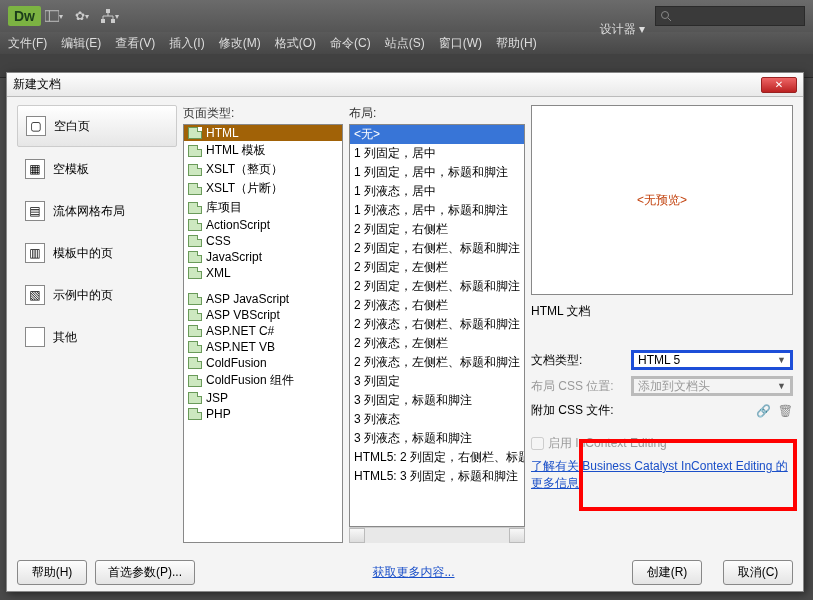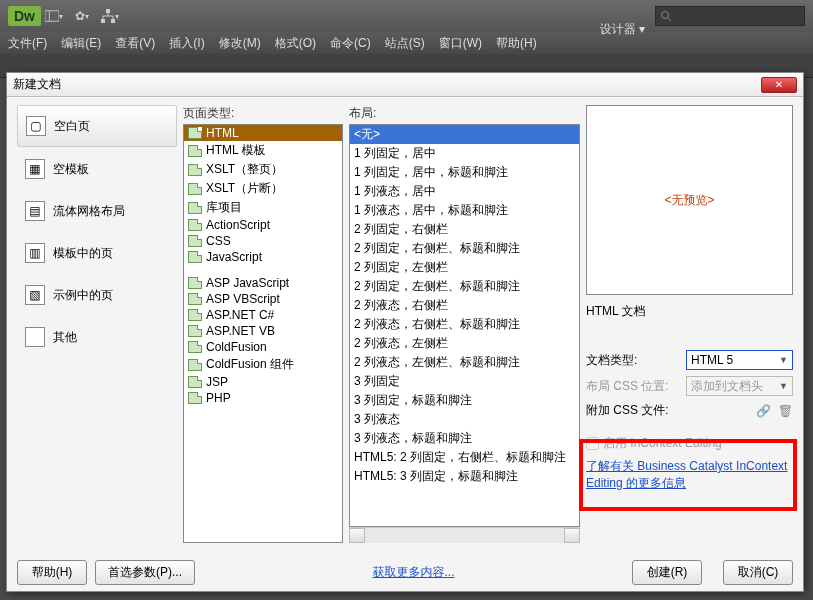--- a/index.html
+++ b/index.html
@@ -34,36 +34,36 @@
 .col-header { color: #333; margin-bottom: 2px; }
 .types-col { width: 160px; display: flex; flex-direction: column; }
 .list-box { flex: 1; background: #fff; border: 1px solid #888; overflow: auto; }
 .list-item { display: flex; align-items: center; gap: 4px; padding: 1px 4px; cursor: pointer; white-space: nowrap; font-family: SimSun, monospace; }
 .list-item.selected { background: #a16207; color: #fff; }
 .file-ico { width: 14px; height: 12px; background: #cde8c0; border: 1px solid #6a9a5a; flex-shrink: 0; position: relative; }
 .file-ico::after { content: ""; position: absolute; right: -1px; top: -1px; width: 4px; height: 4px; background: #fff; border-left: 1px solid #6a9a5a; border-bottom: 1px solid #6a9a5a; }
 .list-gap { height: 10px; }
 
 
-.layout-col { width: 231px; display: flex; flex-direction: column; }
+.layout-col { width: 176px; display: flex; flex-direction: column; }
 .layout-col .list-box { font-family: SimSun, monospace; }
 .layout-item { padding: 1px 4px; cursor: pointer; white-space: nowrap; }
 .layout-item.selected { background: #3875d7; color: #fff; }
 .scrollbar-stub { height: 16px; background: #e8e8e8; border-top: 1px solid #ccc; display: flex; }
 .sb-btn { width: 16px; background: linear-gradient(#f8f8f8,#ddd); border: 1px solid #bbb; }
 .sb-track { flex: 1; }
 
 
 .right-col { flex: 1; display: flex; flex-direction: column; }
 .preview-box { height: 190px; border: 1px solid #888; background: #fff; display: flex; align-items: center; justify-content: center; color: #c2410c; margin-bottom: 8px; }
 .doc-type-label { margin-bottom: 30px; }
 .opt-row { display: flex; align-items: center; margin-bottom: 6px; gap: 6px; }
 .opt-row label { width: 94px; }
 .opt-row.disabled { color: #999; }
-select, .fake-select { flex: 1; height: 20px; border: 1px solid #1d4ed8; background: #fff; padding: 0 4px; font-size: 12px; display: flex; align-items: center; justify-content: space-between; }
+select, .fake-select { flex: 1; height: 20px; border: 3px solid #1d4ed8; background: #fff; padding: 0 4px; font-size: 12px; display: flex; align-items: center; justify-content: space-between; }
 .fake-select .arrow { font-size: 9px; color: #555; }
 .fake-select.disabled { background: #f4f4f4; color: #999; border-color: #bbb; }
 .redbox { position: absolute; border: 4px solid #ff0000; pointer-events: none; }
 .mini-icons { display: flex; gap: 6px; color: #888; }
 .mini-icons span { cursor: pointer; }
 .chk-row { display: flex; align-items: center; gap: 4px; color: #999; margin-top: 10px; }
 .link-text { color: #1a4fc8; text-decoration: underline; cursor: pointer; line-height: 1.4; margin-top: 6px; }
 
 
 .dialog-footer { position: absolute; bottom: 6px; left: 10px; right: 10px; display: flex; align-items: center; }
@@ -179,20 +179,24 @@
             <div class="file-ico"></div>
             <span>ActionScript</span>
           </div>
           <div class="list-item">
             <div class="file-ico"></div>
             <span>CSS</span>
           </div>
           <div class="list-item">
             <div class="file-ico"></div>
             <span>JavaScript</span>
+          </div>
+          <div class="list-item">
+            <div class="file-ico"></div>
+            <span>XML</span>
           </div>
           <div class="list-gap"></div>
           <div class="list-item">
             <div class="file-ico"></div>
             <span>ASP JavaScript</span>
           </div>
           <div class="list-item">
             <div class="file-ico"></div>
             <span>ASP VBScript</span>
           </div>

